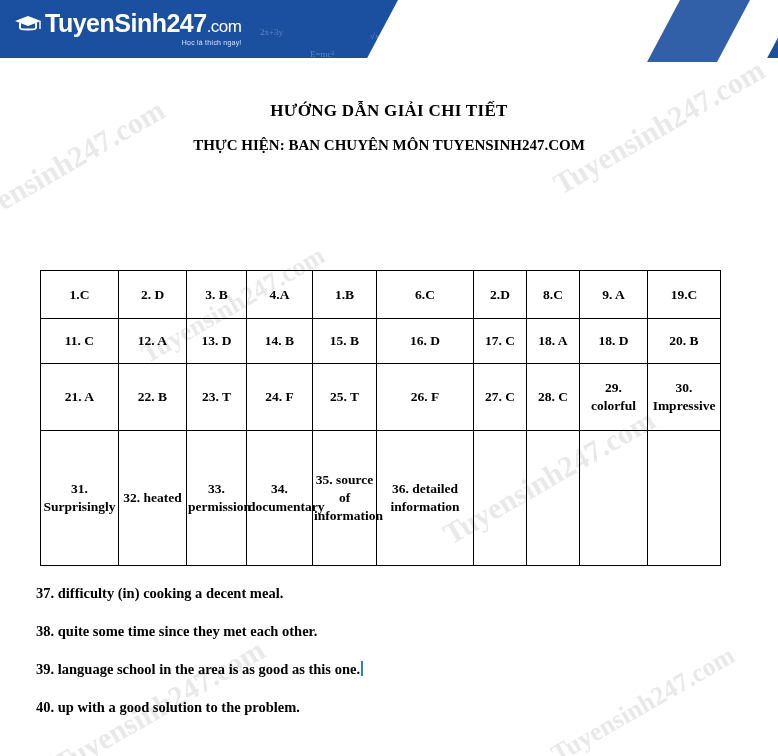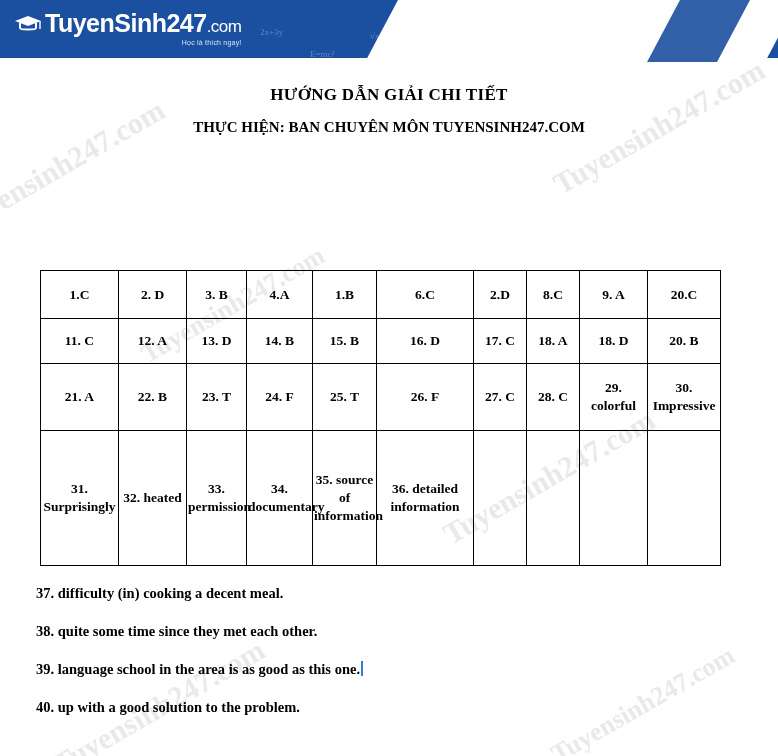--- a/index.html
+++ b/index.html
@@ -129,20 +129,21 @@
     left: 0;
     width: 778px;
     text-align: center;
     z-index: 10;
   }
   .title-line {
     font-family: "Liberation Serif", serif;
     font-weight: bold;
     color: #000000;
     margin-bottom: 14px;
+    margin-top: 16px;
   }
   .t1 { font-size: 17px; letter-spacing: 0.3px; }
   .t2 { font-size: 15px; }
   .t3 { font-size: 17px; color: #e8140c; }
   .t4 { font-size: 15px; }
 
   
   .table-wrap {
     position: absolute;
     top: 270px;
@@ -271,21 +272,21 @@
       <tr class="r1">
         <td>1.C</td>
         <td>2. D</td>
         <td>3. B</td>
         <td>4.A</td>
         <td>1.B</td>
         <td>6.C</td>
         <td>2.D</td>
         <td>8.C</td>
         <td>9. A</td>
-        <td>20.C</td>
+        <td>19.C</td>
       </tr>
       <tr class="r2">
         <td>11. C</td>
         <td>12. A</td>
         <td>13. D</td>
         <td>14. B</td>
         <td>15. B</td>
         <td>16. D</td>
         <td>17. C</td>
         <td>18. A</td>

